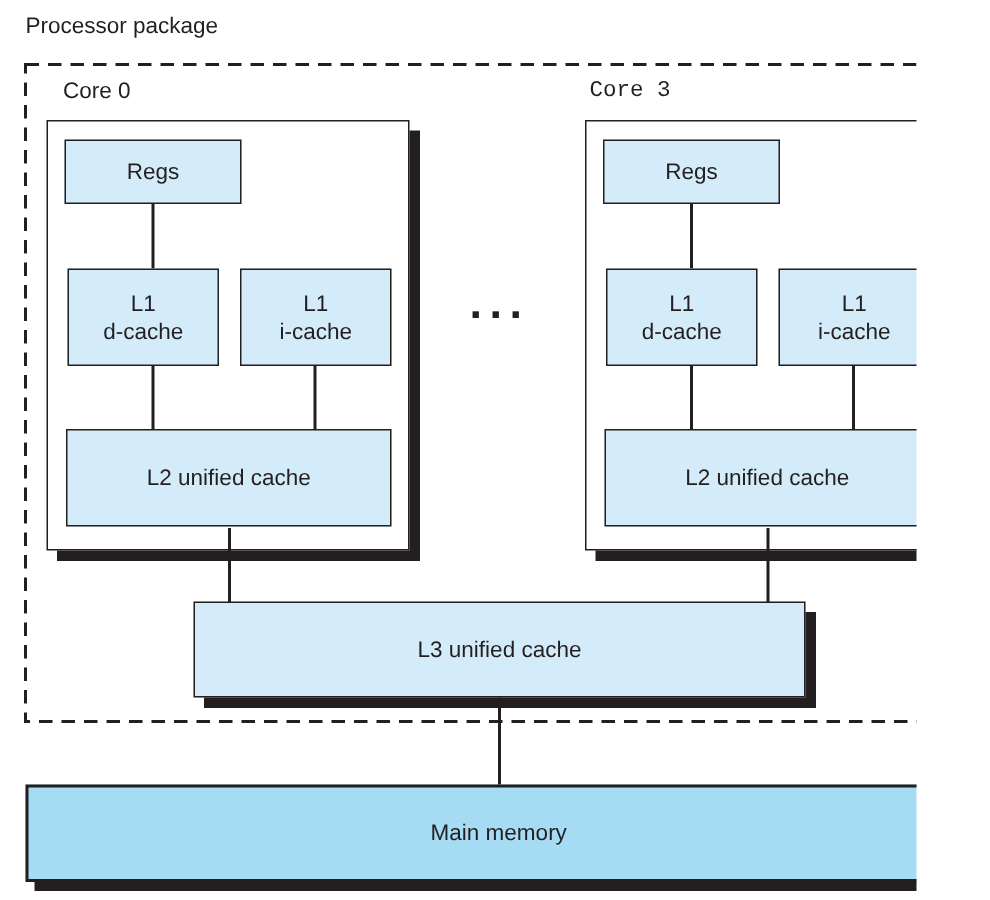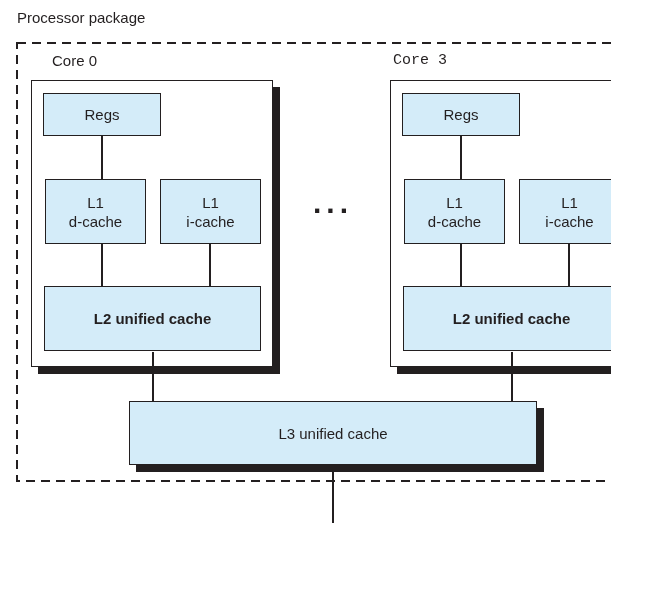--- a/index.html
+++ b/index.html
@@ -47,21 +47,21 @@
     align-items: center;
     justify-content: center;
     text-align: center;
     font-size: 15px;
     line-height: 19px;
     color: var(--ink);
   }
   .regs   { left: 11px;  top: 12px;  width: 118px; height: 43px; }
   .l1d    { left: 13px;  top: 98px;  width: 101px; height: 65px; }
   .l1i    { left: 128px; top: 98px;  width: 101px; height: 65px; }
-  .l2     { left: 12px;  top: 205px; width: 217px; height: 65px; font-weight: bold; }
+  .l2     { left: 12px;  top: 205px; width: 217px; height: 65px; }
   .vline {
     width: 2px;
     background: var(--ink);
   }
   .vline--regs { left: 69px;  top: 55px;  height: 43px; }
   .vline--d    { left: 69px;  top: 163px; height: 42px; }
   .vline--i    { left: 177px; top: 163px; height: 42px; }
   .vline--l2l3 { top: 352px; height: 50px; z-index: 3; }
   .vline--l2l3-left  { left: 152px; }
   .vline--l2l3-right { left: 511px; }
@@ -93,21 +93,21 @@
     top: 523px;
     width: 631px;
     height: 65px;
     background: var(--memory-fill);
     border: 2px solid var(--ink);
     box-shadow: 6px 6px 0 0 var(--ink);
     z-index: 2;
     font-size: 15px;
   }
   .title { left: 17px; top: 10px; }
-  .core-label--left  { left: 52px;  top: 53px; }
+  .core-label--left  { left: 42px;  top: 53px; }
   .core-label--right { left: 393px; top: 53px; font-family: Liberation Mono, monospace; }
 </style>
 </head>
 <body>
 
 <div class="canvas">
 
   <svg class="abs dash-layer" width="660" height="600" viewBox="0 0 660 600" aria-hidden="true">
     <rect x="17" y="43" width="630" height="438" fill="none" stroke="#231f20" stroke-width="2" stroke-dasharray="9 6"></rect>
   </svg>
@@ -161,14 +161,17 @@
 
   <div class="abs vline vline--l2l3 vline--l2l3-left"></div>
   <div class="abs vline vline--l2l3 vline--l2l3-right"></div>
 
   <div class="abs block l3-box">
     <span>L3 unified cache</span>
   </div>
 
   <div class="abs vline vline--l3mem"></div>
 
+  <div class="abs block memory-box">
+    <span>Main memory</span>
+  </div>
 
 </div>
 
 </body></html>

